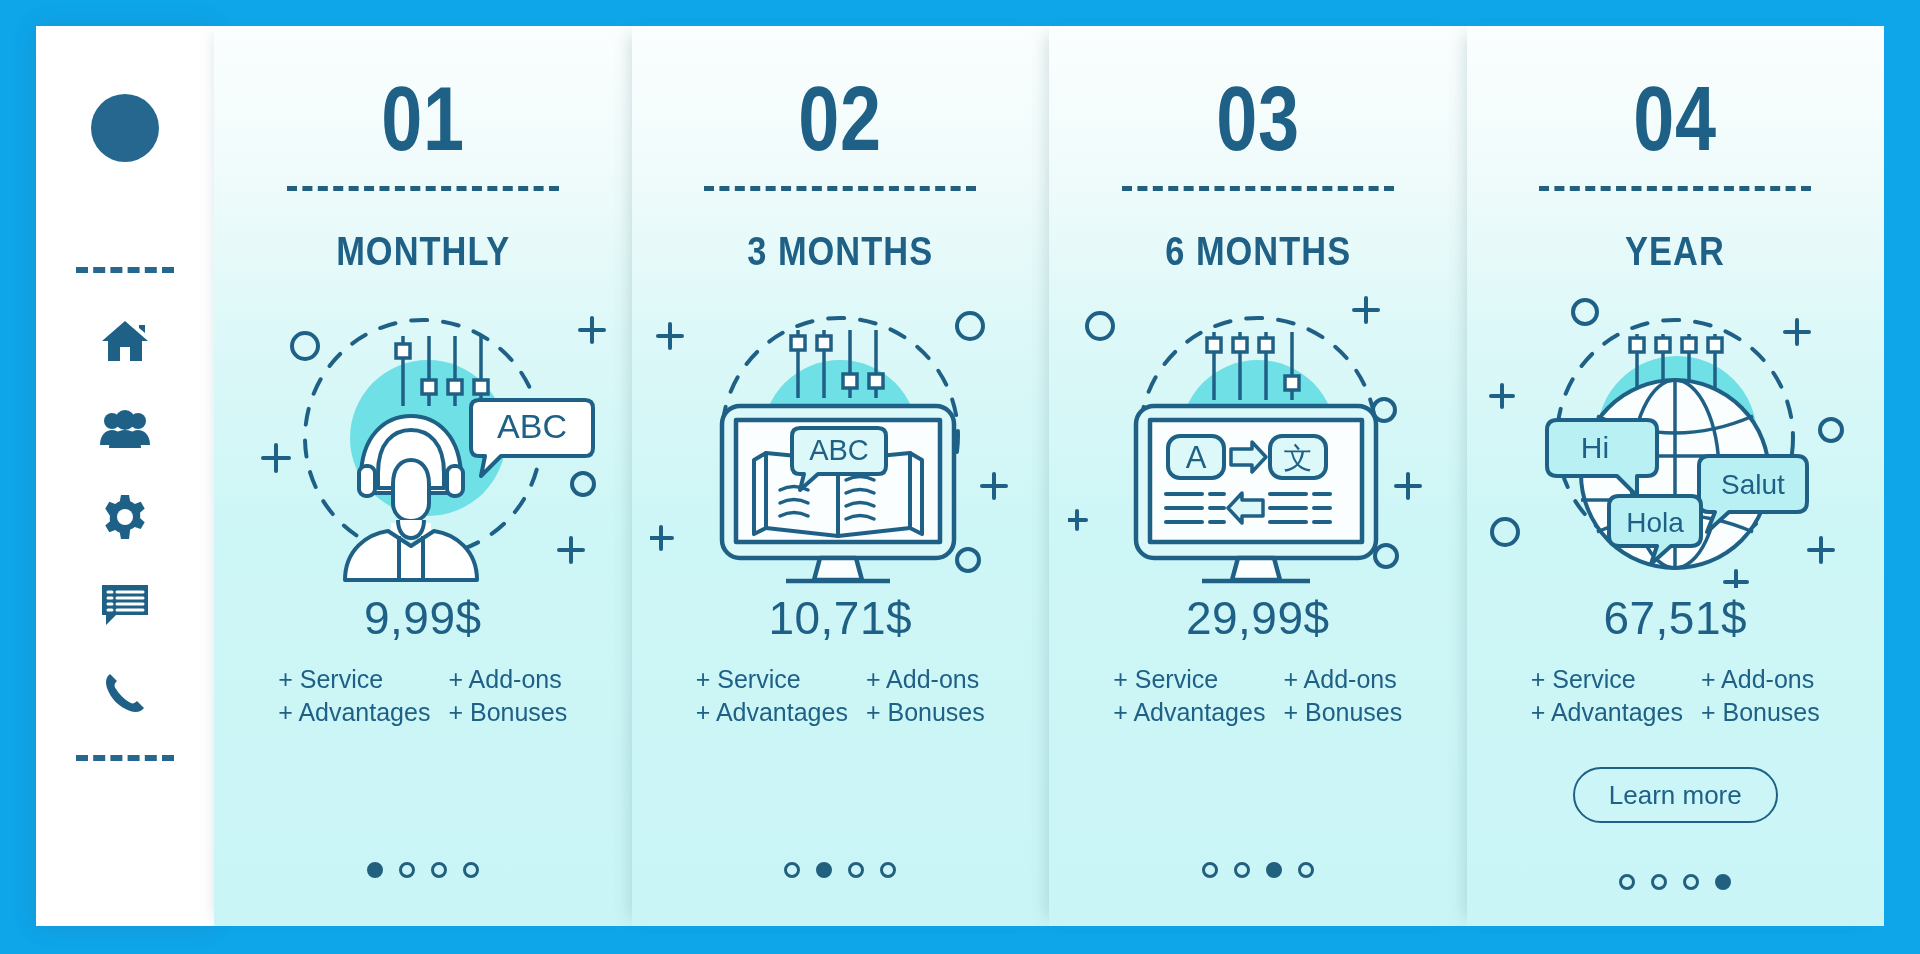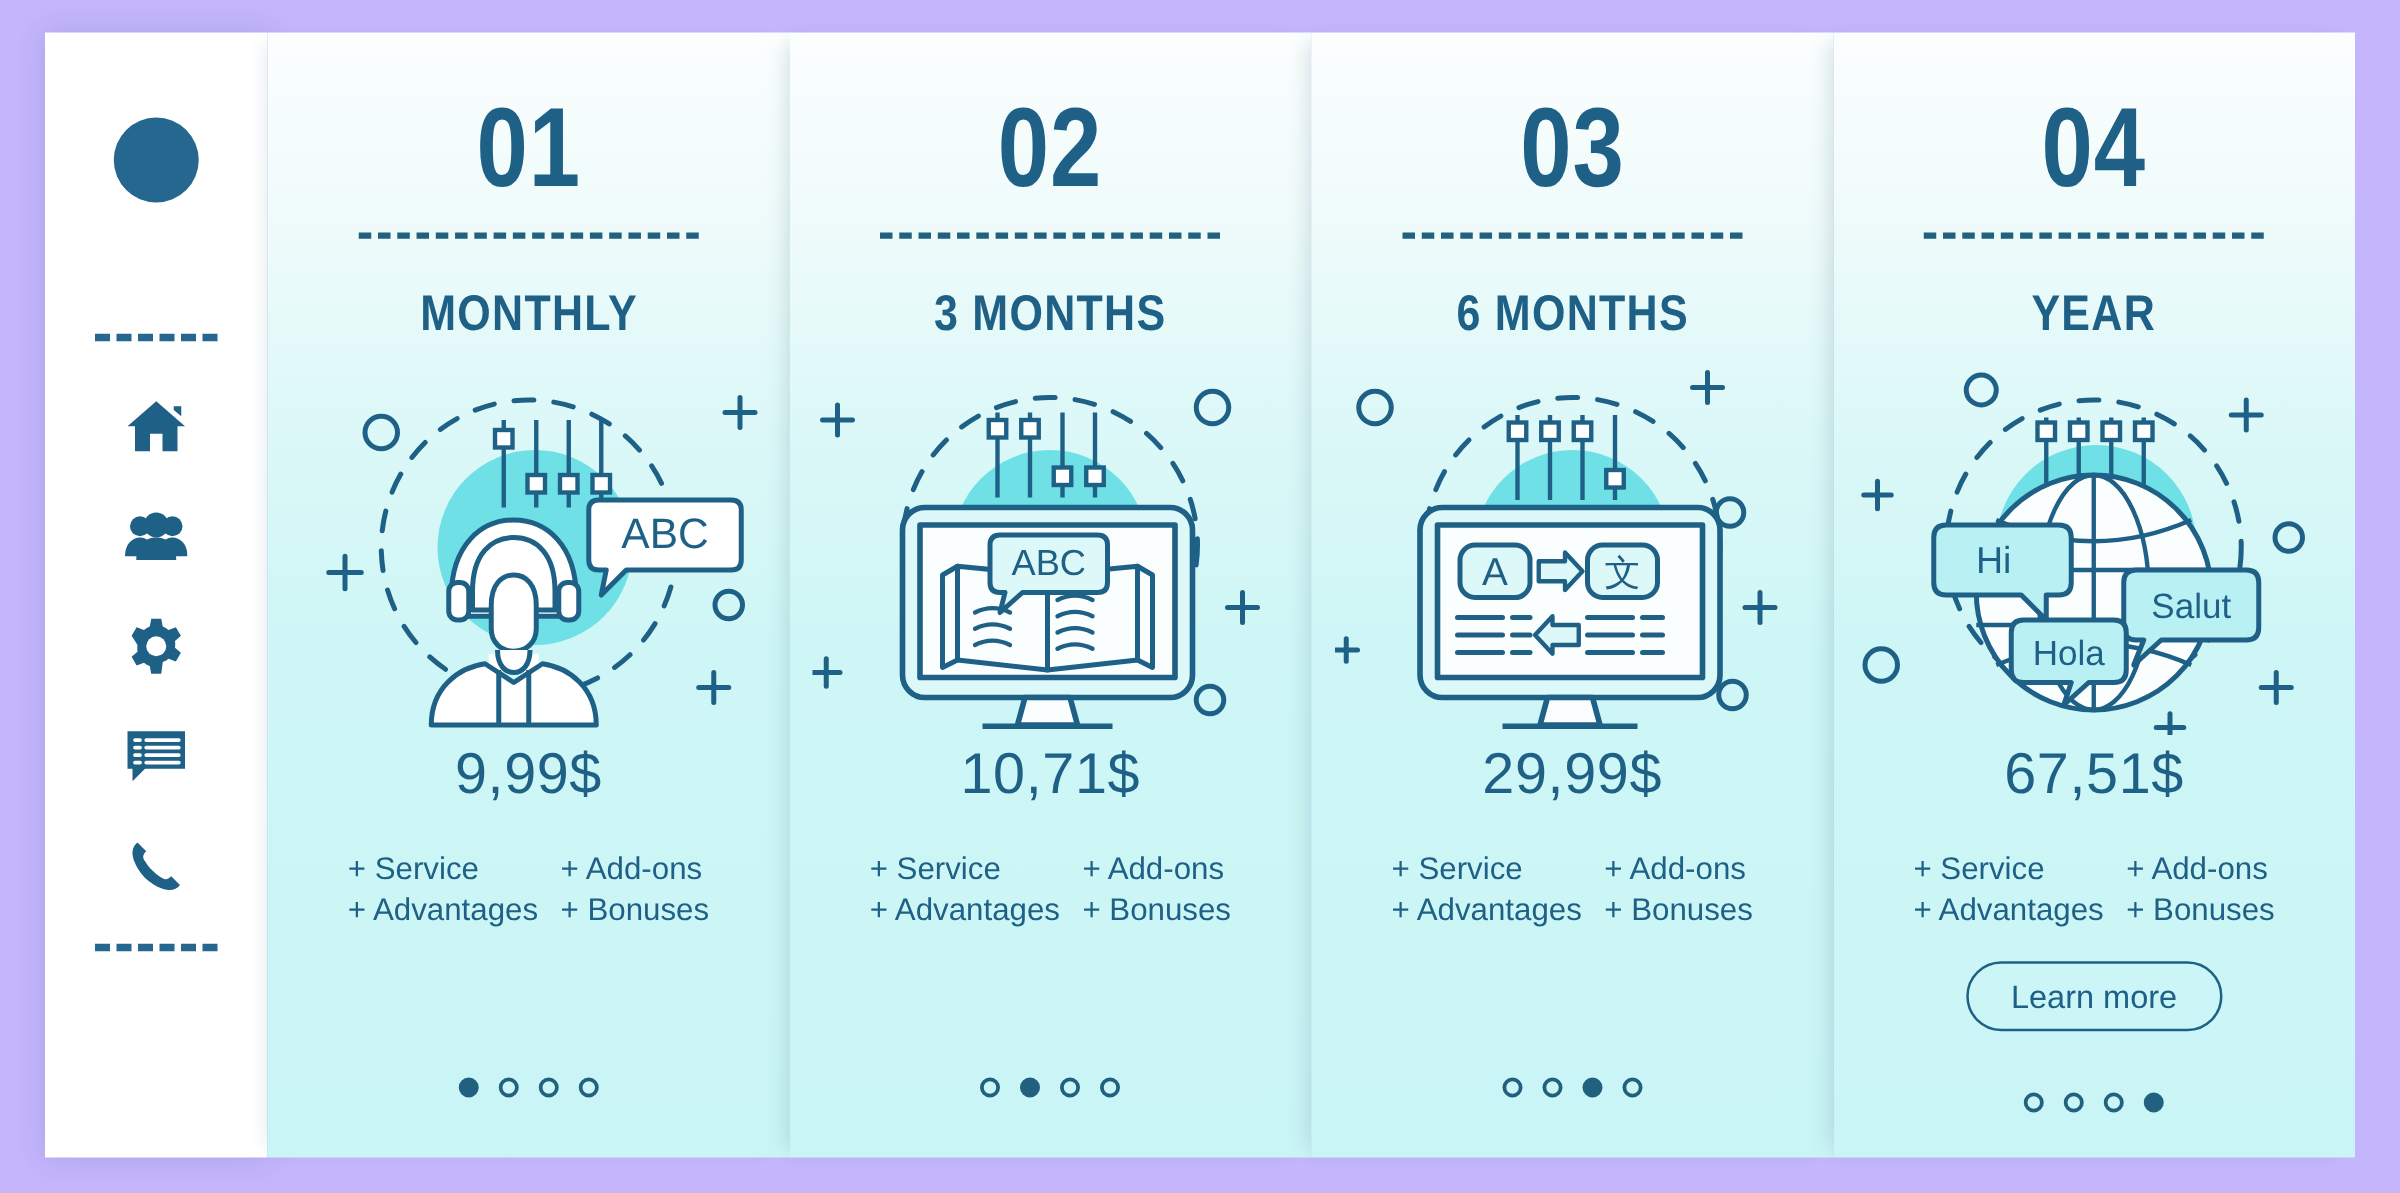--- a/index.html
+++ b/index.html
@@ -5,21 +5,21 @@
   * { box-sizing: border-box; margin: 0; padding: 0; }
   html, body {
     width: 1920px; height: 954px;
     background: #b3c4d1;
     font-family: "Liberation Sans", sans-serif;
     overflow: hidden;
   }
   #root {
     position: relative;
     width: 1920px; height: 954px;
-    background: #c4b5fd;
+    background: #0ea5e9;
   }
 
   
   .sidebar {
     position: absolute;
     left: 36px; top: 26px;
     width: 178px; height: 900px;
     background: #ffffff;
     box-shadow: 0 0 22px rgba(60,90,110,0.18);
     display: flex; flex-direction: column; align-items: center;
@@ -91,32 +91,32 @@
 
   
   .price {
     margin-top: 3px;
     font-size: 46px;
     color: #1f6186;
     font-weight: 400;
     letter-spacing: 0.5px;
   }
   .features {
-    margin-top: 36px;
+    margin-top: 20px;
     display: grid;
     grid-template-columns: auto auto;
     column-gap: 18px;
     row-gap: 4px;
     font-size: 25px;
     color: #1f6186;
   }
   .features span { white-space: nowrap; }
 
   .learn-more {
-    margin-top: 26px;
+    margin-top: 40px;
     border: 2.5px solid #1f6186;
     border-radius: 32px;
     color: #1f6186;
     font-size: 26px;
     padding: 13px 34px;
     background: transparent;
     cursor: pointer;
     line-height: 1;
   }
 

